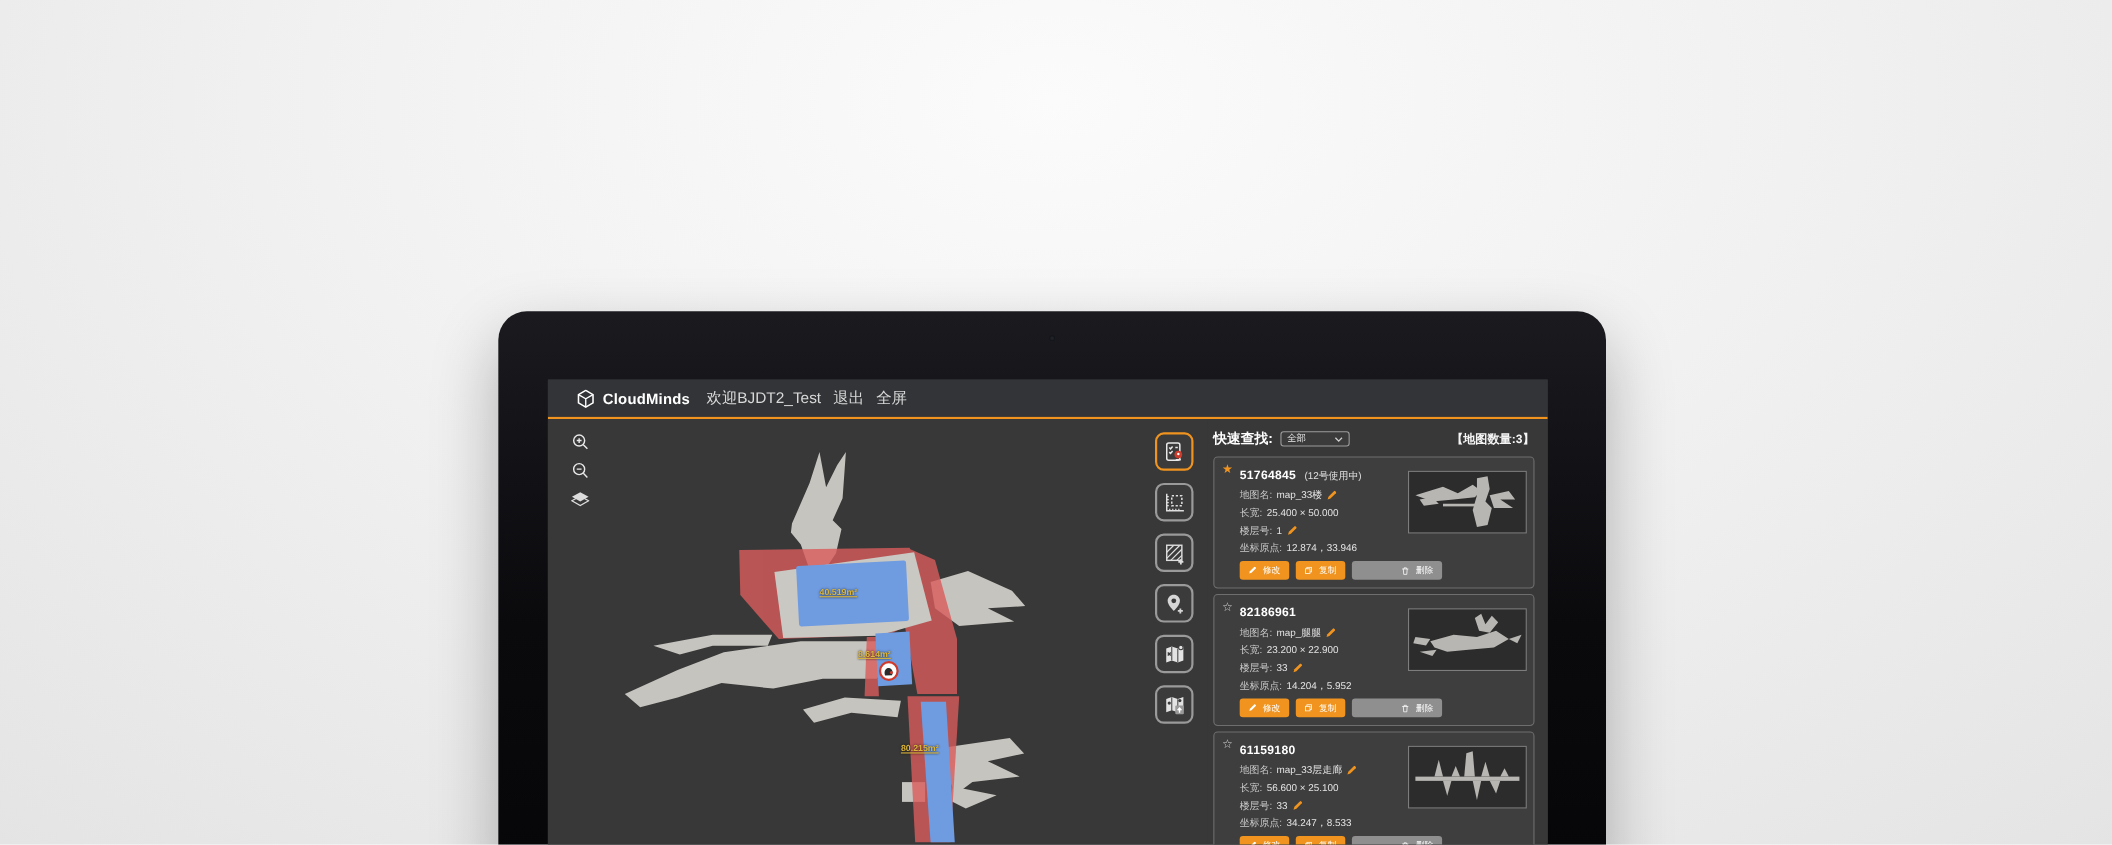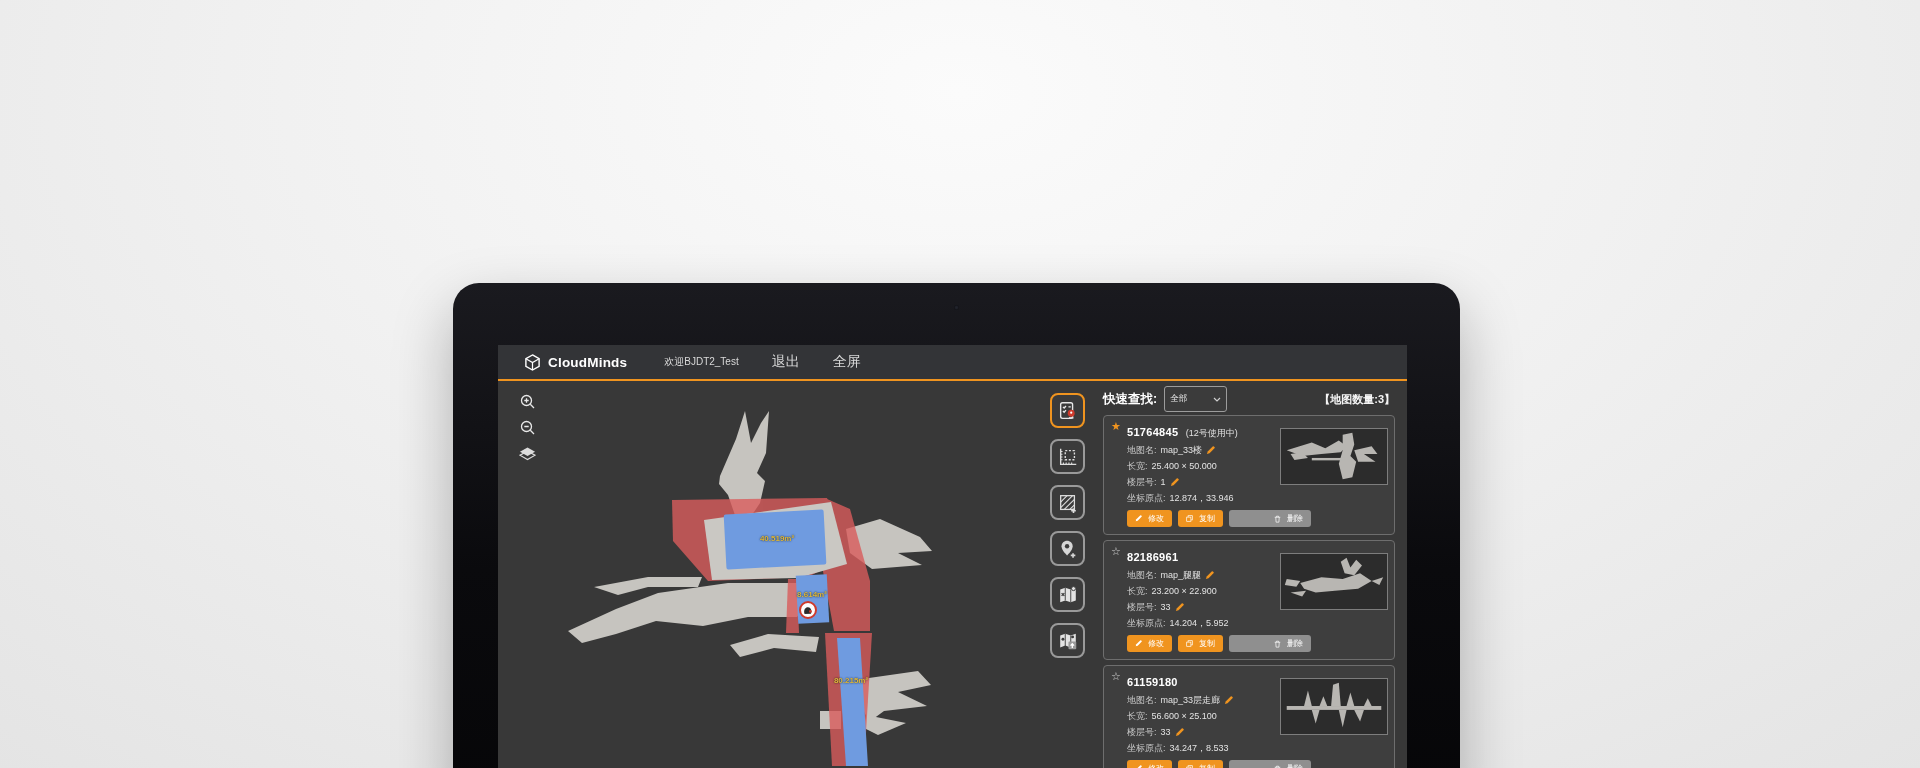--- a/index.html
+++ b/index.html
@@ -10,56 +10,56 @@
   
   .laptop { position:absolute; left:453px; top:283px; width:1007px; height:520px;
     background:linear-gradient(180deg,#1a1a1f 0%, #0a0a0d 55%, #060608 100%);
     border-radius:26px 26px 0 0; box-shadow:0 25px 60px rgba(0,0,0,.28); }
   .webcam { position:absolute; left:501px; top:22px; width:5px; height:5px; border-radius:50%;
     background:#23252e; box-shadow:0 0 2px #000 inset; }
   .screen { position:absolute; left:45px; top:62px; width:909px; height:423px; background:#383838; overflow:hidden; }
 
   
   .navbar { position:relative; height:36px; background:#333437; border-bottom:2px solid #F0941F;
-    display:flex; align-items:center; padding-left:26px; color:#fff;gap:22px; }
+    display:flex; align-items:center; padding-left:26px; color:#fff; }
   .brand { display:flex; align-items:center; gap:7px; }
   .brand-name { font-size:13.5px; font-weight:bold; letter-spacing:.2px; }
-  .welcome { margin-left:15px; font-size:10px; color:#d9d9d9; }
+  .welcome { margin-left:15px; font-size:14px; color:#d9d9d9; }
   .navlink { margin-left:11px; font-size:14px; color:#d9d9d9; cursor:pointer; }
   .nav-items { margin-left:auto; display:flex; align-items:stretch; height:36px; padding-right:14px; }
   .nav-item { display:flex; align-items:center; font-size:11px; font-weight:bold; color:#f2f2f2;
     padding:0 19px; cursor:pointer; }
   .nav-item.active { background:#F0941F; color:#fff; }
 
   
   .content { position:relative; width:909px; height:385px; background:#383838; }
   .map-canvas { position:absolute; left:0; top:0; width:600px; height:385px; }
   .map-controls { position:absolute; left:21px; top:12px; display:flex; flex-direction:column; gap:9px; z-index:5; }
   .mc-btn { width:17px; height:17px; cursor:pointer; display:flex; align-items:center; justify-content:center; }
 
-  .area-label { position:absolute; width:64px; text-align:center; font-size:8px; font-weight:bold;
-    color:#dcb63c; text-shadow:0 0 2px rgba(0,0,0,.85); z-index:4; }
+  .area-label { position:absolute; width:64px; text-align:left; font-size:8px; font-weight:bold;
+    color:#dcb63c; text-shadow:0 0 2px rgba(0,0,0,.85); z-index:4;text-decoration:underline; }
   .lbl-0 { left:247px; top:153px; }
   .lbl-1 { left:282px; top:209px; }
   .lbl-2 { left:321px; top:295px; }
 
   .robot-marker { position:absolute; left:301px; top:220px; width:18px; height:18px; border-radius:50%;
     background:#fdfdfd; border:2px solid #cf3a2b; z-index:6; display:flex; align-items:center; justify-content:center; cursor:pointer; }
 
   
   .toolbar { position:absolute; left:552px; top:12px; display:flex; flex-direction:column; gap:11px; z-index:7; }
   .tool-btn { width:35px; height:35px; border-radius:8px; border:2px solid #9a9a9a; background:#3b3b3b;
     display:flex; align-items:center; justify-content:center; cursor:pointer; }
   .tool-btn.active { border-color:#F0941F; }
 
   
   .panel { position:absolute; left:600px; top:0; width:309px; height:385px; background:#383838; padding:8px 12px 0 5px; }
   .panel-header { display:flex; align-items:center; height:20px; margin-bottom:6px; }
   .search-label { font-size:12.5px; font-weight:bold; color:#fff; margin-right:7px; }
-  .filter-select { width:63px; height:26px; background:#3b3b3b; border:1px solid #9c9c9c; border-radius:3px;
+  .filter-select { width:63px; height:14px; background:#3b3b3b; border:1px solid #9c9c9c; border-radius:3px;
     display:flex; align-items:center; padding:0 5px; font-size:8.5px; color:#e8e8e8; cursor:pointer; }
   .filter-select .chev { margin-left:auto; }
   .map-count { margin-left:auto; font-size:11px; font-weight:bold; color:#f5f5f5; }
 
   .card { position:relative; border:1px solid #6e6e6e; border-radius:4px; background:#3e3e3e;
     margin-bottom:5px; padding:6px 8px 7px 7px; min-height:99px; }
   .star { position:absolute; left:7px; top:4px; font-size:11px; color:#cfcfcf; cursor:pointer; }
   .star.starred { color:#F0941F; }
   .card-body { margin-left:16px; }
   .card-title-row { margin-bottom:2px; }

